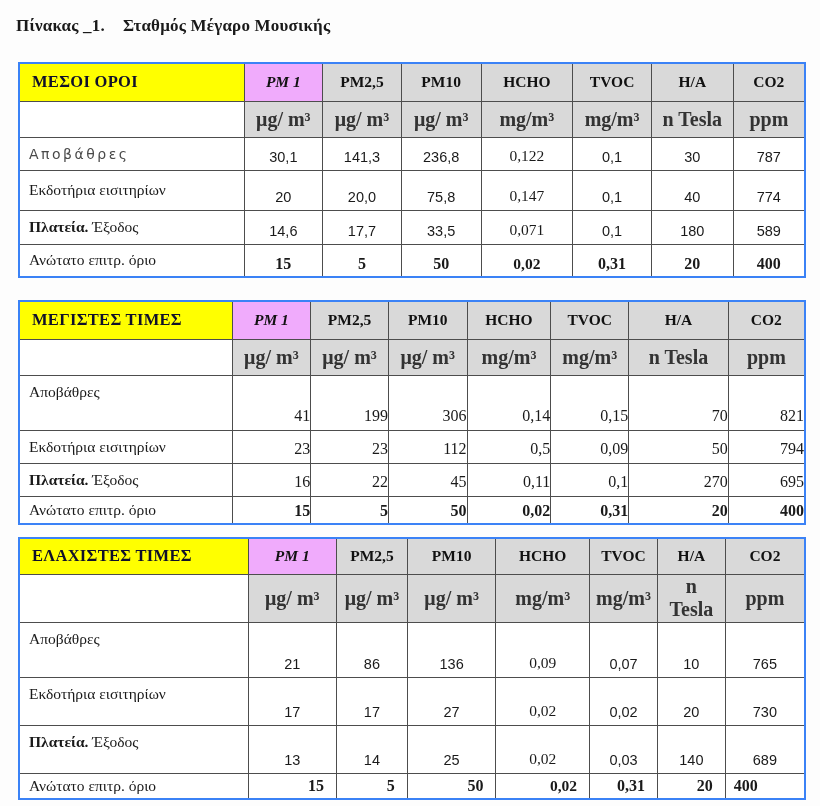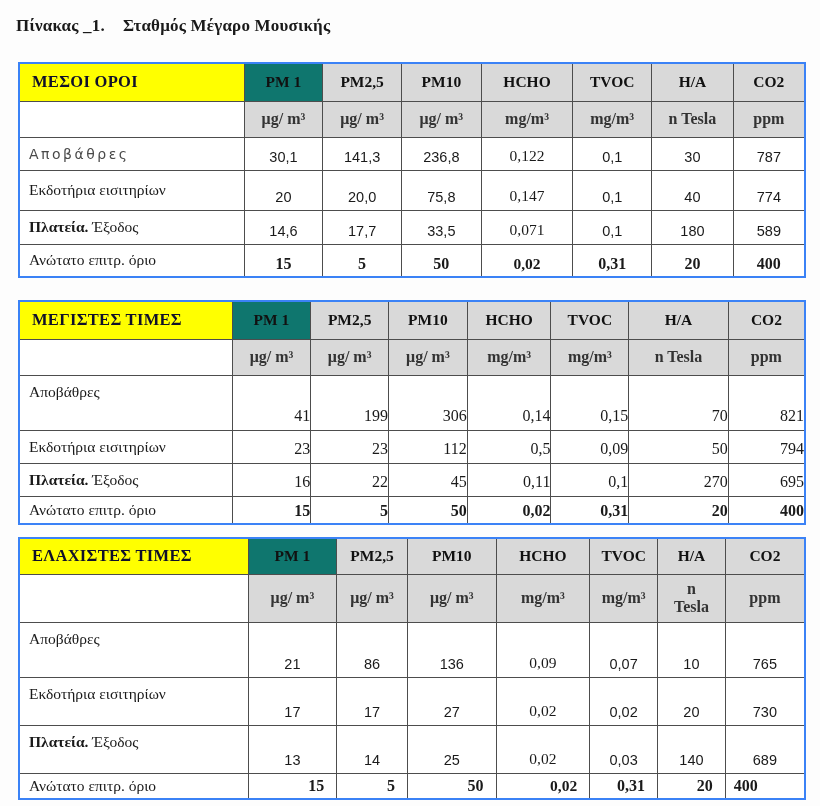--- a/index.html
+++ b/index.html
@@ -13,22 +13,22 @@
   .doc-title { font-size:17px; font-weight:bold; margin:4px 0 0 0; letter-spacing:0.2px; }
   .doc-title .station { margin-left:18px; }
 
   table.t { border-collapse:collapse; table-layout:fixed; margin-left:2px; background:#ffffff;
             border:2px solid #3b82f6; }
   .t th, .t td { border:1px solid #4d4d4d; overflow:hidden; padding:0; }
 
   th.tname { background:var(--yellow); text-align:left; padding-left:12px;
              font-size:16.5px; color:#10102a; letter-spacing:0.3px; }
   th.col  { background:var(--grey); font-size:15.5px; color:#111; text-align:center; }
-  th.col.c1 { background:#0f766e; }
-  td.unit { background:var(--grey); font-weight:bold; color:#333; font-size:16px;
+  th.col.c1 { background:#f0abfc;font-style:italic; }
+  td.unit { background:var(--grey); font-weight:bold; color:#333; font-size:20px;
             text-align:center; vertical-align:middle; white-space:pre-line; line-height:1.15;margin-top:8px; }
   td.unit-spacer { background:#ffffff; }
 
   td.label { font-size:15.5px; padding-left:9px; vertical-align:middle; }
   td.label .strong { font-weight:bold; }
 
   td.val { text-align:center; vertical-align:bottom; padding-bottom:5px;
            font-family:"Liberation Sans", sans-serif; font-size:14.5px; }
 
   

